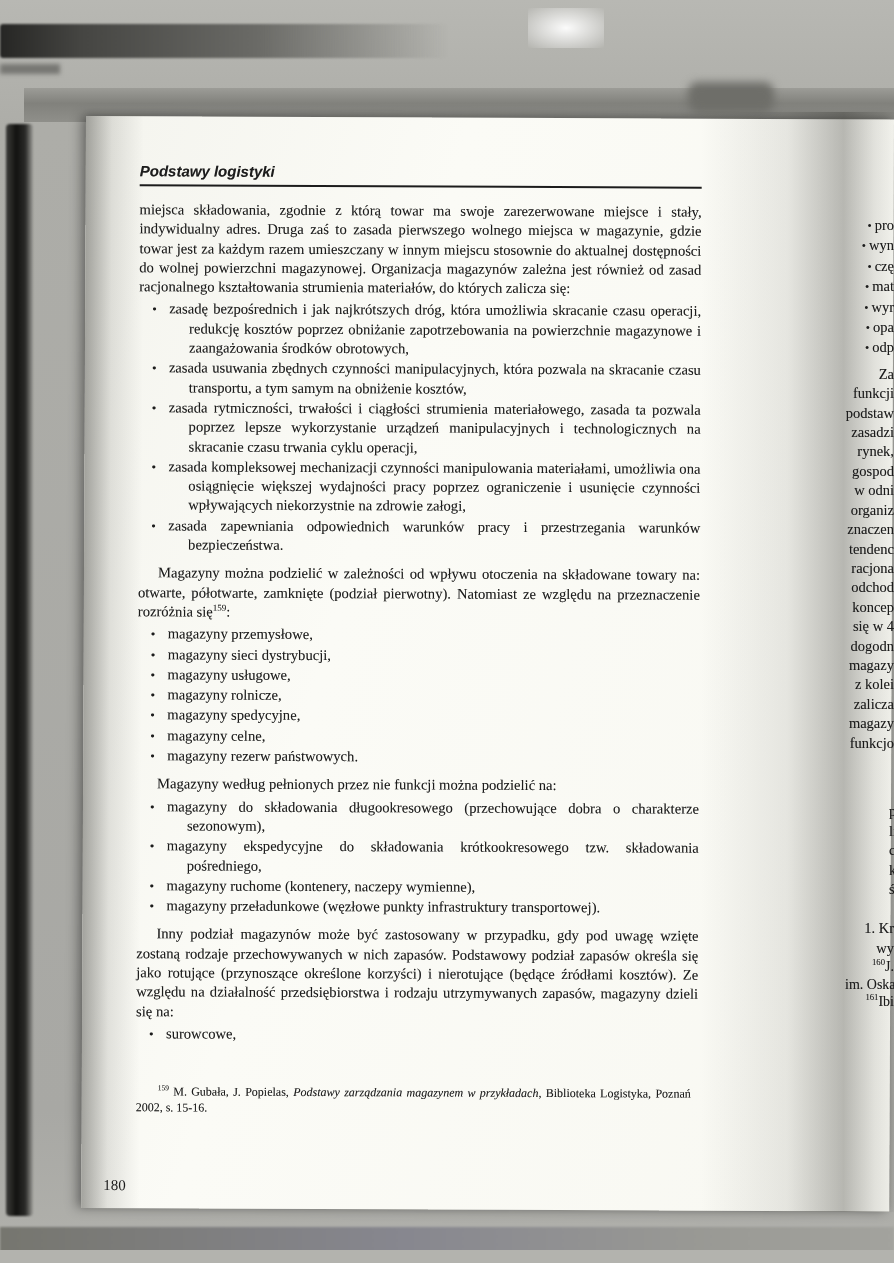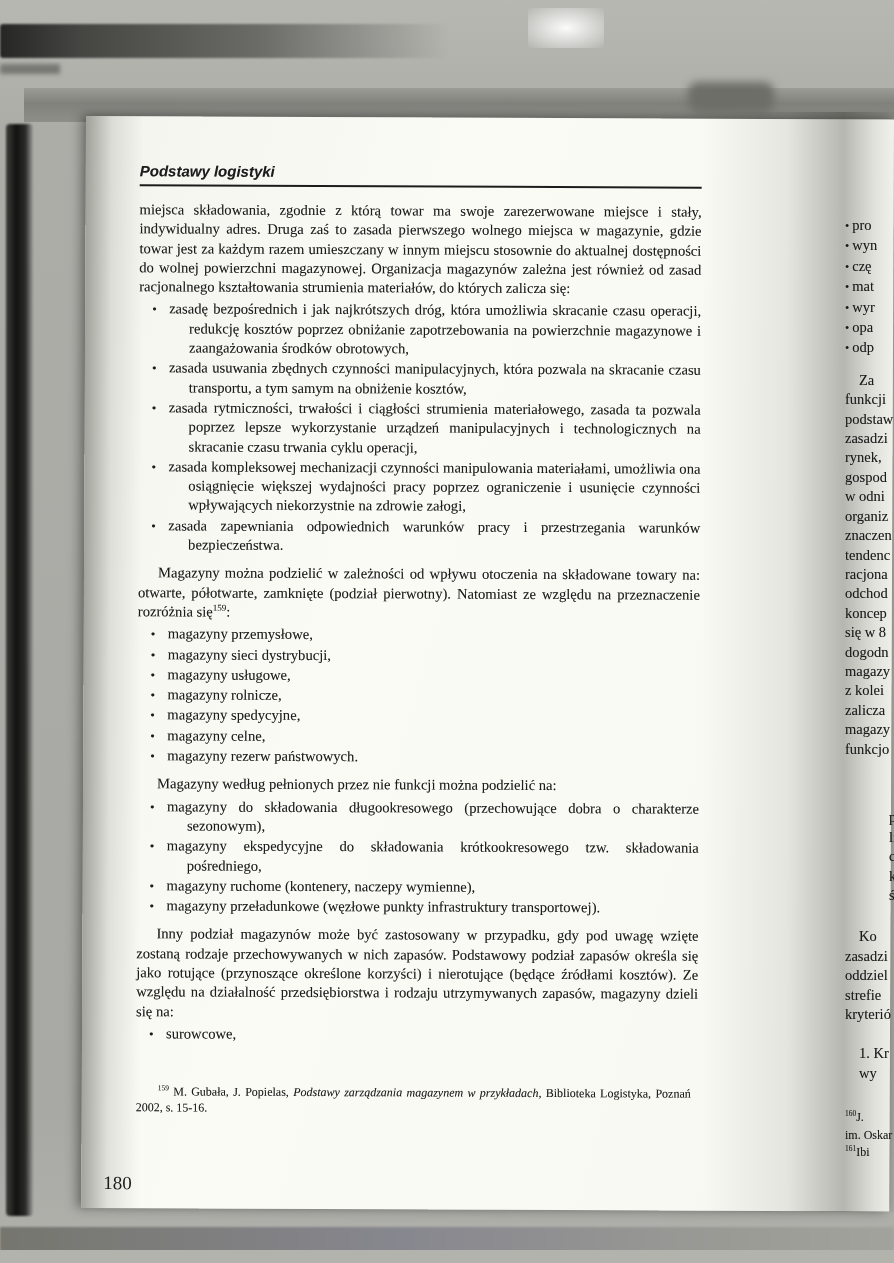--- a/index.html
+++ b/index.html
@@ -87,45 +87,45 @@
   }
   .blist li::before {
     content:"•"; position:absolute; left:13px; top:0; text-indent:0; font-size:13px;
   }
 
   .footnote {
     margin-top:40px; font-size:12px; line-height:16.2px;
     text-indent:22px; text-align:justify; width:555px;
   }
   .pagenum {
-    position:absolute; left:22px; bottom:14px; font-size:19px; color:#1c1c1c;
+    position:absolute; left:22px; bottom:14px; font-size:15px; color:#1c1c1c;
   }
 
   
   .gutter {
     position:absolute; left:700px; top:112px; width:194px; height:1100px;
     background:linear-gradient(to right,rgba(55,55,50,0) 0%,rgba(55,55,50,0.10) 45%,rgba(55,55,50,0.34) 74%,rgba(55,55,50,0.12) 90%,rgba(55,55,50,0.04) 100%);
     pointer-events:none;
   }
 
   
   .right-frag {
     position:absolute; left:845px; top:216px; width:49px; height:990px;
     overflow:hidden; color:#1b1b1b;
     font-size:14.5px; line-height:19.4px;
     text-shadow:0 0 0.4px rgba(25,25,25,0.35);
   }
-  .rp-line { white-space:nowrap; }
+  .rp-line { white-space:nowrap;text-align:right; }
   .rp-bullet::before { content:"• "; font-size:12px; }
-  .rp-block { margin-top:12px; }
+  .rp-block { margin-top:6px; }
   .rp-block.gap-lg { margin-top:30px;margin-left:44px; }
   .rp-block.gap-md { margin-top:22px; }
   .rp-block.gap-sm { margin-top:20px; }
   .rp-ind { padding-left:14px; }
-  .rp-foot { margin-top:26px; font-size:12px; line-height:17.5px; }
+  .rp-foot { font-size:14px; line-height:17.5px; }
 </style>
 </head>
 <body>
 
 <div class="scan">
 
   <div class="a-top-strip"></div>
   <div class="a-top-strip2"></div>
   <div class="a-page-edges"></div>
   <div class="a-light-blob"></div>
@@ -204,45 +204,38 @@
       <div class="rp-line">zasadzi</div>
       <div class="rp-line">rynek,</div>
       <div class="rp-line">gospod</div>
       <div class="rp-line">w odni</div>
       <div class="rp-line">organiz</div>
       <div class="rp-line">znaczen</div>
       <div class="rp-line">tendenc</div>
       <div class="rp-line">racjona</div>
       <div class="rp-line">odchod</div>
       <div class="rp-line">koncep</div>
-      <div class="rp-line">się w 8</div>
+      <div class="rp-line">się w 4</div>
       <div class="rp-line">dogodn</div>
       <div class="rp-line">magazy</div>
       <div class="rp-line">z kolei</div>
       <div class="rp-line">zalicza</div>
       <div class="rp-line">magazy</div>
       <div class="rp-line">funkcjo</div>
     </div>
 
     <div class="rp-block gap-lg">
       <div class="rp-line rp-ind">Po</div>
       <div class="rp-line">pogłębi</div>
       <div class="rp-line">likwida</div>
       <div class="rp-line">centrów</div>
       <div class="rp-line">konkur</div>
       <div class="rp-line">świadcz</div>
     </div>
 
-    <div class="rp-block gap-md">
-      <div class="rp-line rp-ind">Ko</div>
-      <div class="rp-line">zasadzi</div>
-      <div class="rp-line">oddziel</div>
-      <div class="rp-line">strefie</div>
-      <div class="rp-line">kryterió</div>
-    </div>
 
     <div class="rp-block gap-sm">
       <div class="rp-line rp-ind">1. Kr</div>
       <div class="rp-line rp-ind">wy</div>
     </div>
 
     <div class="rp-foot">
       <div class="rp-line"><sup>160</sup><span>J. </span></div>
       <div class="rp-line"><sup></sup><span>im. Oskar</span></div>
       <div class="rp-line"><sup>161</sup><span>Ibi</span></div>

